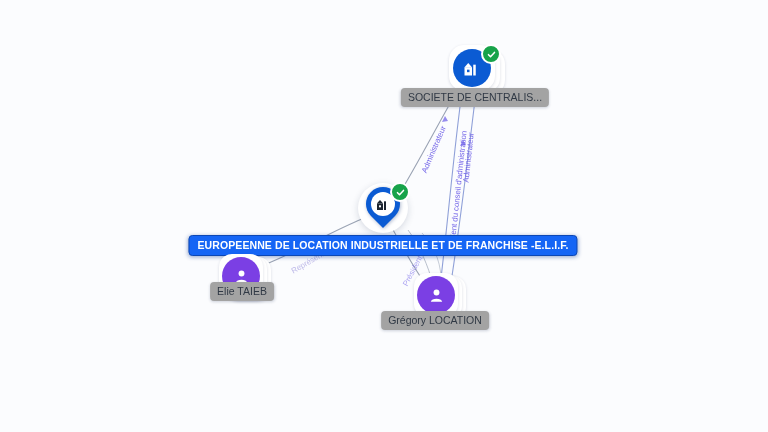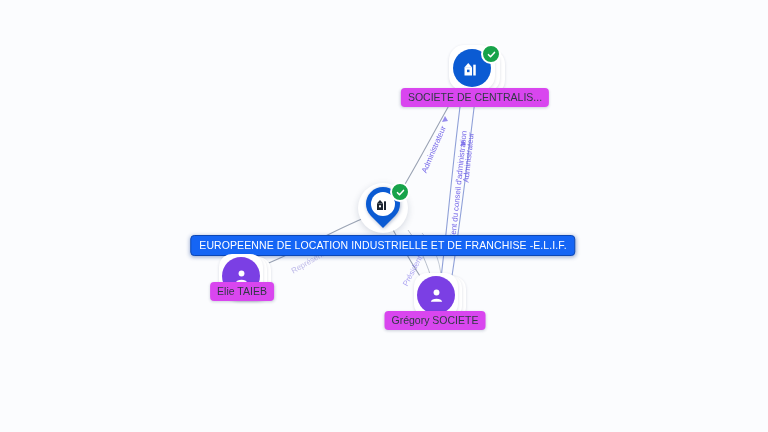--- a/index.html
+++ b/index.html
@@ -141,37 +141,38 @@
     display: flex;
     align-items: center;
     justify-content: center;
     z-index: 5;
   }
 
   
   .node-label {
     position: absolute;
     transform: translate(-50%, 0);
-    background: #d946ef;
+    background: #a3a3a3;
     color: #303945;
     font-size: 10.5px;
     line-height: 13px;
     padding: 3px 7px;
     border-radius: 4px;
     white-space: nowrap;
     box-shadow: 0 1px 3px rgba(24,40,80,0.20);
   }
   .node-label.primary {
     background: #1565F5;
     color: #ffffff;
     border: 1px solid #0c47b5;
     font-size: 10.5px;
     padding: 3px 8px;
     letter-spacing: 0.1px;
     box-shadow: 0 1px 4px rgba(10,50,140,0.45);
+    font-weight: bold;
   }
 
   
   .edge-label {
     position: absolute;
     font-size: 8px;
     line-height: 9px;
     color: #6b5ce7;
     white-space: nowrap;
     transform-origin: left center;
@@ -281,15 +282,15 @@
       <div class="card c2"></div>
       <div class="card c1"></div>
       <div class="avatar person">
         <svg width="19" height="19" viewBox="0 0 24 24">
           <circle cx="12" cy="8.2" r="3.7" fill="#ffffff"></circle>
           <path d="M4.8 20 C5.4 14.8 18.6 14.8 19.2 20 Z" fill="#ffffff"></path>
         </svg>
       </div>
     </div>
   </div>
-  <div class="node-label" style="left:435px; top:311px;">Grégory SOCIETE</div>
+  <div class="node-label" style="left:435px; top:311px;">Grégory LOCATION</div>
 
 </div>
 
 </body></html>

